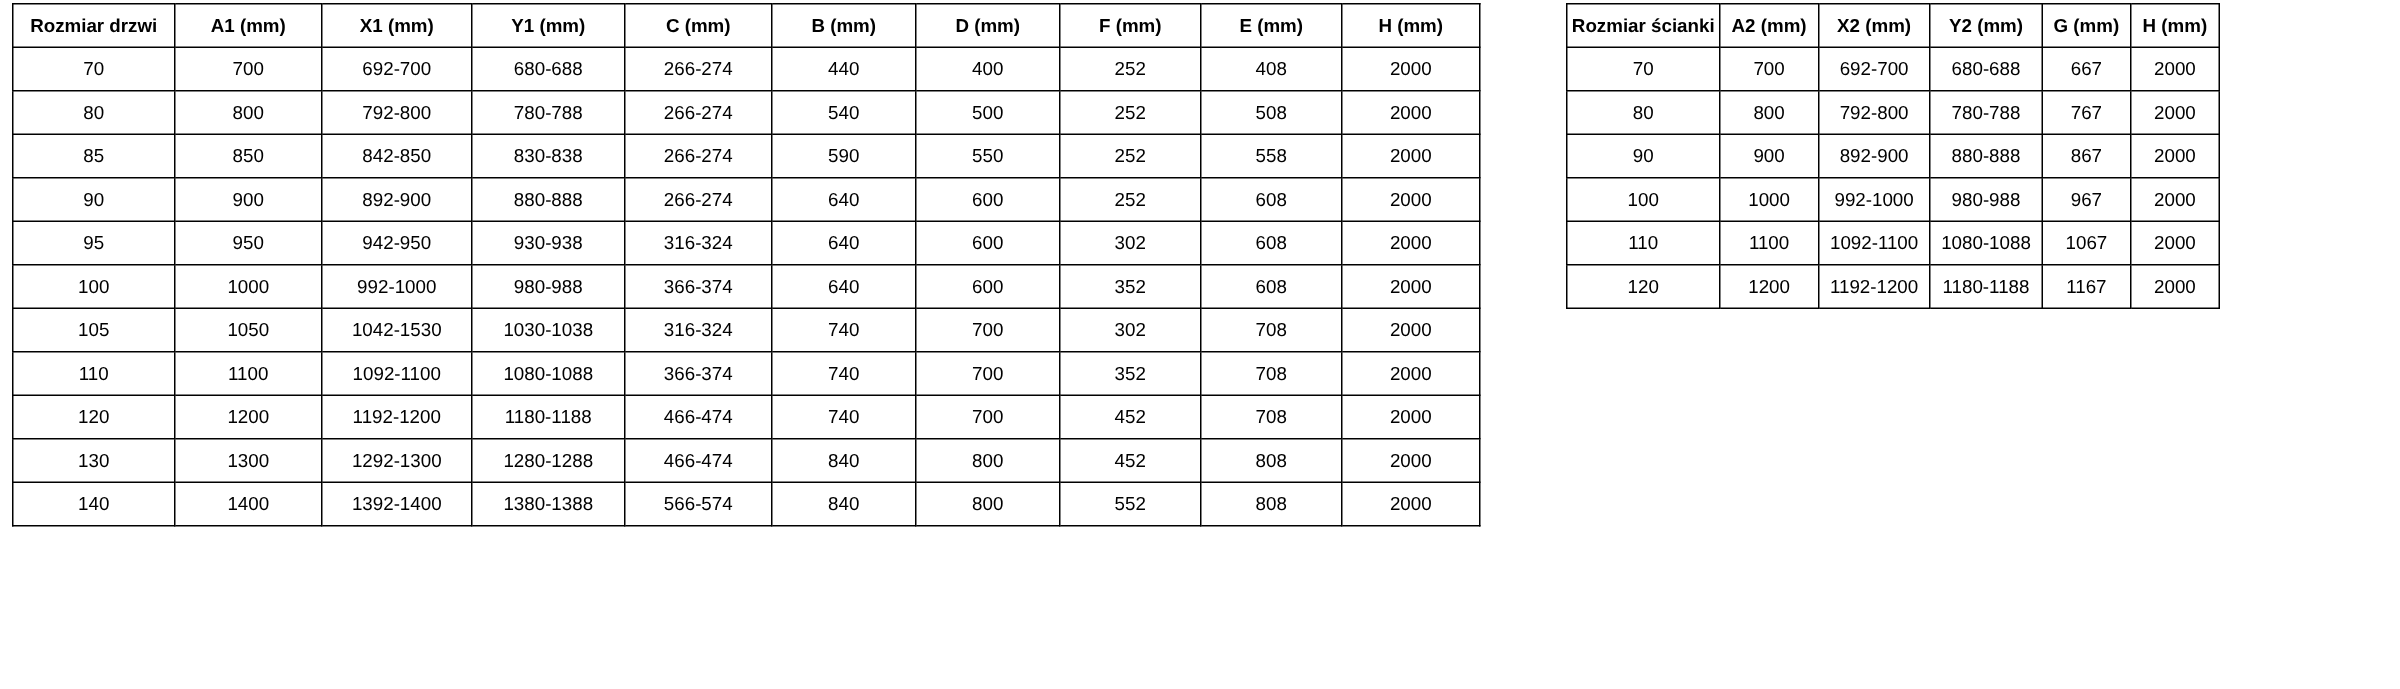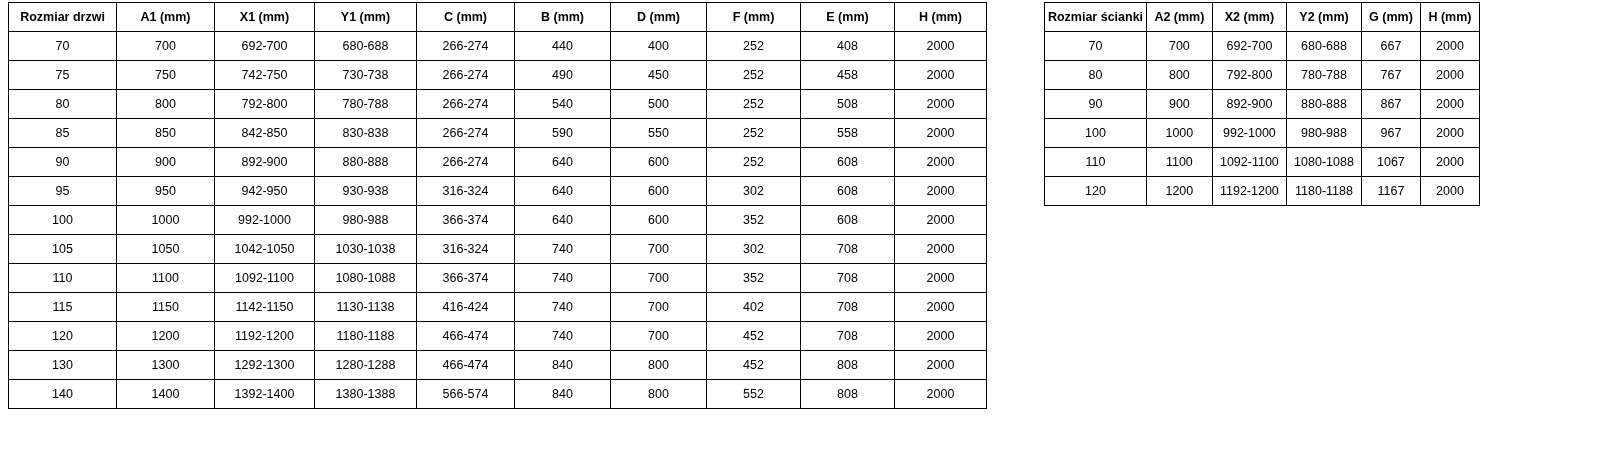--- a/index.html
+++ b/index.html
@@ -110,32 +110,20 @@
             <td>692-700</td>
             <td>680-688</td>
             <td>266-274</td>
             <td>440</td>
             <td>400</td>
             <td>252</td>
             <td>408</td>
             <td>2000</td>
           </tr>
           <tr>
-            <td>75</td>
-            <td>750</td>
-            <td>742-750</td>
-            <td>730-738</td>
-            <td>266-274</td>
-            <td>490</td>
-            <td>450</td>
-            <td>252</td>
-            <td>458</td>
-            <td>2000</td>
-          </tr>
-          <tr>
             <td>80</td>
             <td>800</td>
             <td>792-800</td>
             <td>780-788</td>
             <td>266-274</td>
             <td>540</td>
             <td>500</td>
             <td>252</td>
             <td>508</td>
             <td>2000</td>
@@ -184,50 +172,38 @@
             <td>366-374</td>
             <td>640</td>
             <td>600</td>
             <td>352</td>
             <td>608</td>
             <td>2000</td>
           </tr>
           <tr>
             <td>105</td>
             <td>1050</td>
-            <td>1042-1050</td>
+            <td>1042-1530</td>
             <td>1030-1038</td>
             <td>316-324</td>
             <td>740</td>
             <td>700</td>
             <td>302</td>
             <td>708</td>
             <td>2000</td>
           </tr>
           <tr>
             <td>110</td>
             <td>1100</td>
             <td>1092-1100</td>
             <td>1080-1088</td>
             <td>366-374</td>
             <td>740</td>
             <td>700</td>
             <td>352</td>
-            <td>708</td>
-            <td>2000</td>
-          </tr>
-          <tr>
-            <td>115</td>
-            <td>1150</td>
-            <td>1142-1150</td>
-            <td>1130-1138</td>
-            <td>416-424</td>
-            <td>740</td>
-            <td>700</td>
-            <td>402</td>
             <td>708</td>
             <td>2000</td>
           </tr>
           <tr>
             <td>120</td>
             <td>1200</td>
             <td>1192-1200</td>
             <td>1180-1188</td>
             <td>466-474</td>
             <td>740</td>

